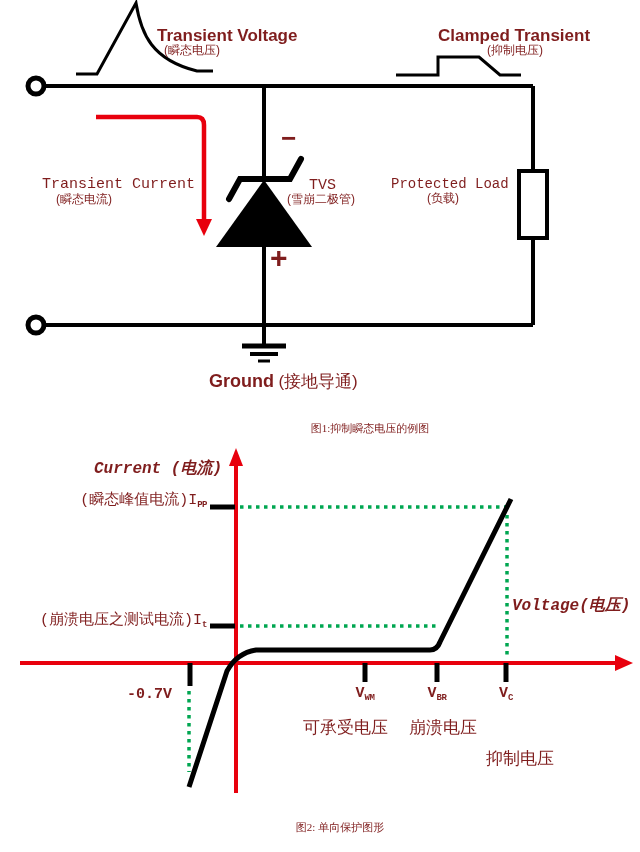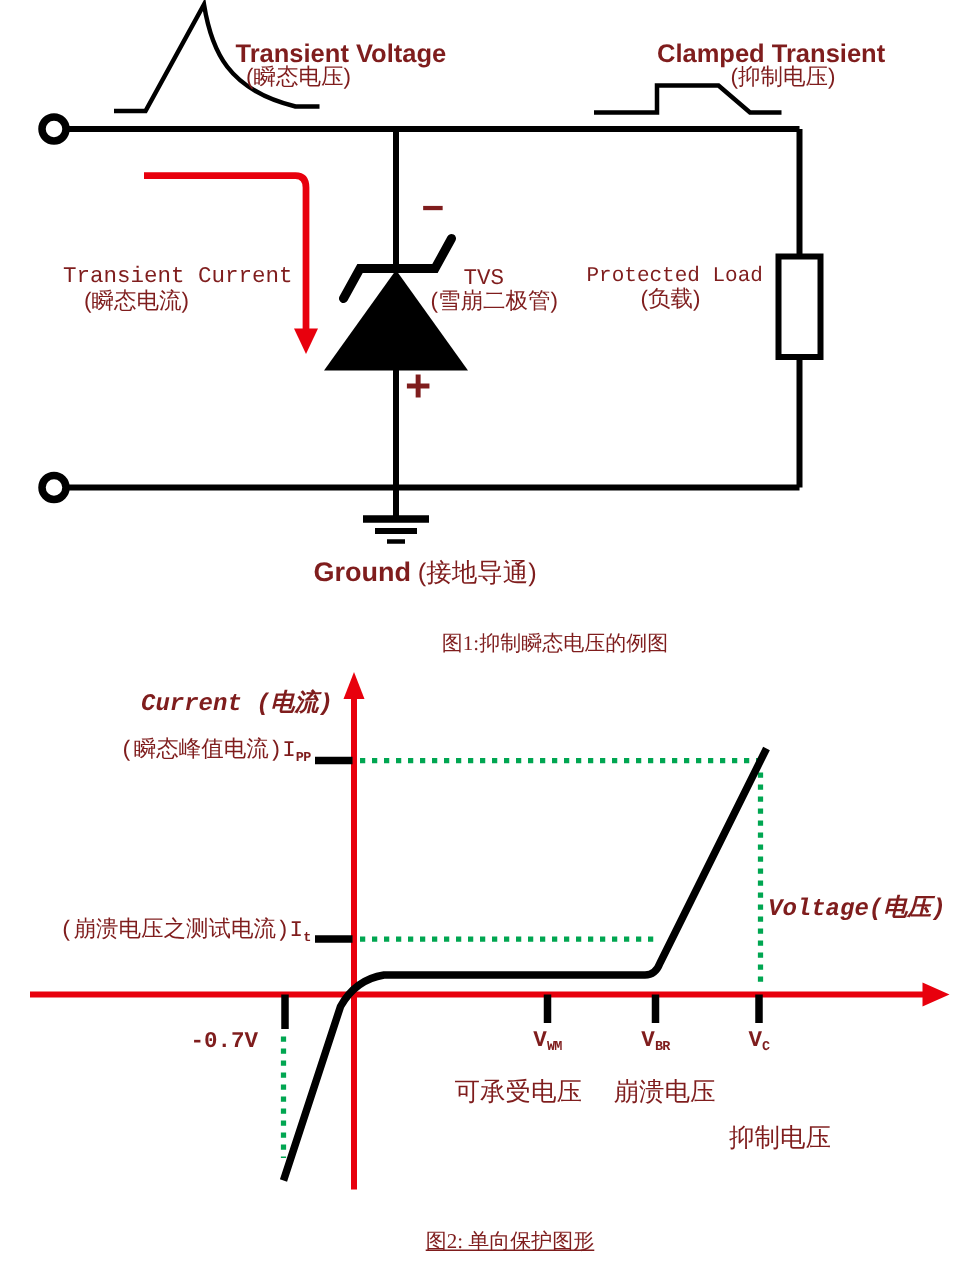--- a/index.html
+++ b/index.html
@@ -6,22 +6,22 @@
   #stage{
     position:relative;width:624px;height:852px;background:#ffffff;overflow:hidden;
     font-family:"Liberation Sans",sans-serif;color:#7f1d1d;padding-left:44px;
   }
   #linework{position:absolute;left:0;top:0;width:640px;height:852px;}
   .lbl{position:absolute;white-space:nowrap;line-height:1.1;}
   .sans-b{font-family:"Liberation Sans",sans-serif;font-weight:bold;font-size:17px;}
   .sans-r{font-family:"Liberation Sans",sans-serif;font-size:15px;}
   .mono{font-family:"Liberation Mono","DejaVu Sans Mono",monospace;font-size:15px;font-weight:bold;}
   .mono-big{font-family:"Liberation Mono","DejaVu Sans Mono",monospace;font-size:16px;font-weight:bold;font-style:italic;}
-  .serif-cap{font-family:"Liberation Serif","DejaVu Serif",serif;font-size:14px;}
-  .cjk{font-size:15px;}
+  .serif-cap{font-family:"Liberation Serif","DejaVu Serif",serif;font-size:11px;}
+  .cjk{font-size:12px;}
   .cjk17{font-size:17px;}
   sub.sm{font-size:9px;font-weight:bold;vertical-align:-3px;letter-spacing:-0.5px;}
   .right-block{text-align:right;}
   .center-block{text-align:center;}
   .sign{font-weight:bold;font-family:"Liberation Sans",sans-serif;}
 </style>
 </head>
 <body>
 
 <div id="stage">
@@ -136,15 +136,15 @@
     <span>V</span><sub class="sm">BR</sub>
   </div>
   <div class="lbl mono center-block" style="left:481px;top:686px;width:50px;">
     <span>V</span><sub class="sm">C</sub>
   </div>
 
   <div class="lbl cjk17" style="left:303px;top:719px;">可承受电压</div>
   <div class="lbl cjk17" style="left:409px;top:719px;font-family:Liberation Serif, serif;">崩溃电压</div>
   <div class="lbl cjk17" style="left:486px;top:750px;">抑制电压</div>
 
-  <div class="lbl serif-cap center-block" style="left:230px;top:821px;width:220px;text-decoration:underline;">图2: 单向保护图形</div>
+  <div class="lbl serif-cap center-block" style="left:230px;top:821px;width:220px;">图2: 单向保护图形</div>
 
 </div>
 
 </body></html>

